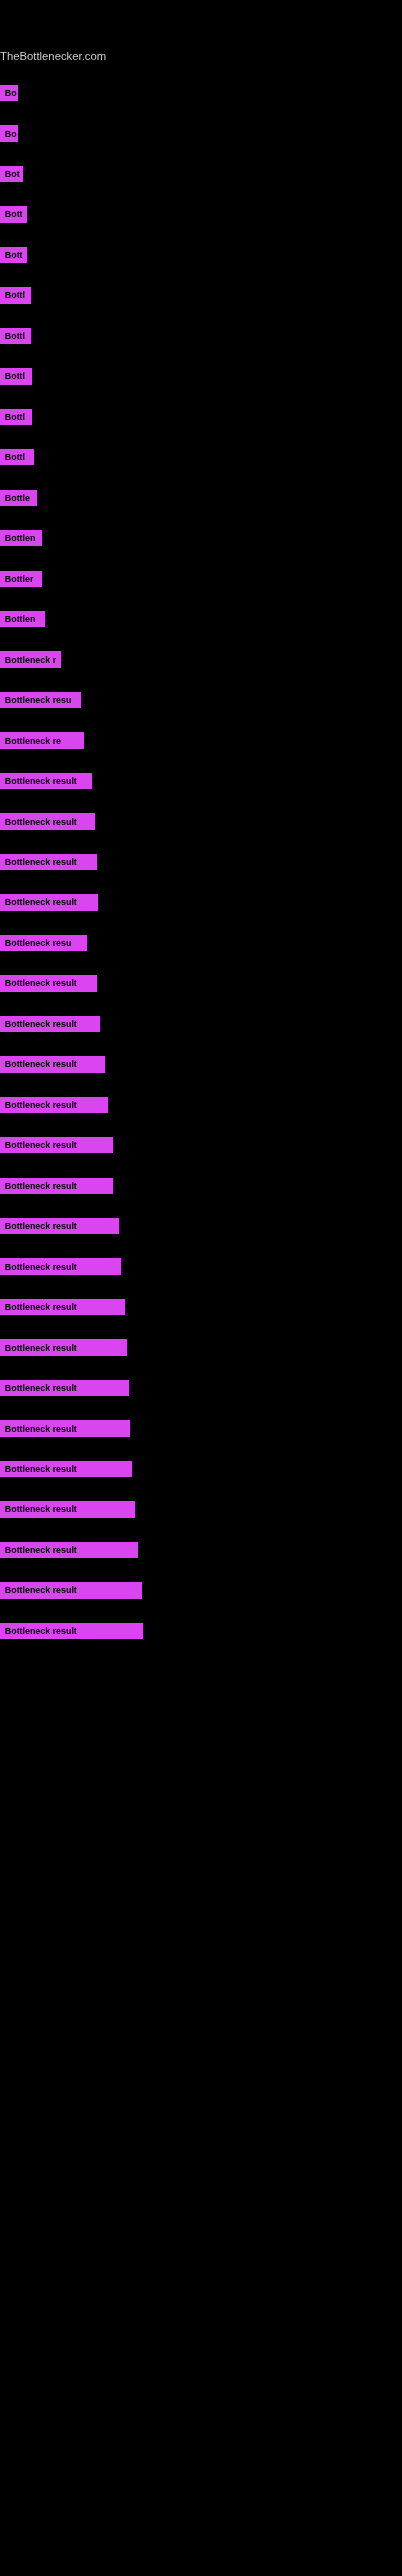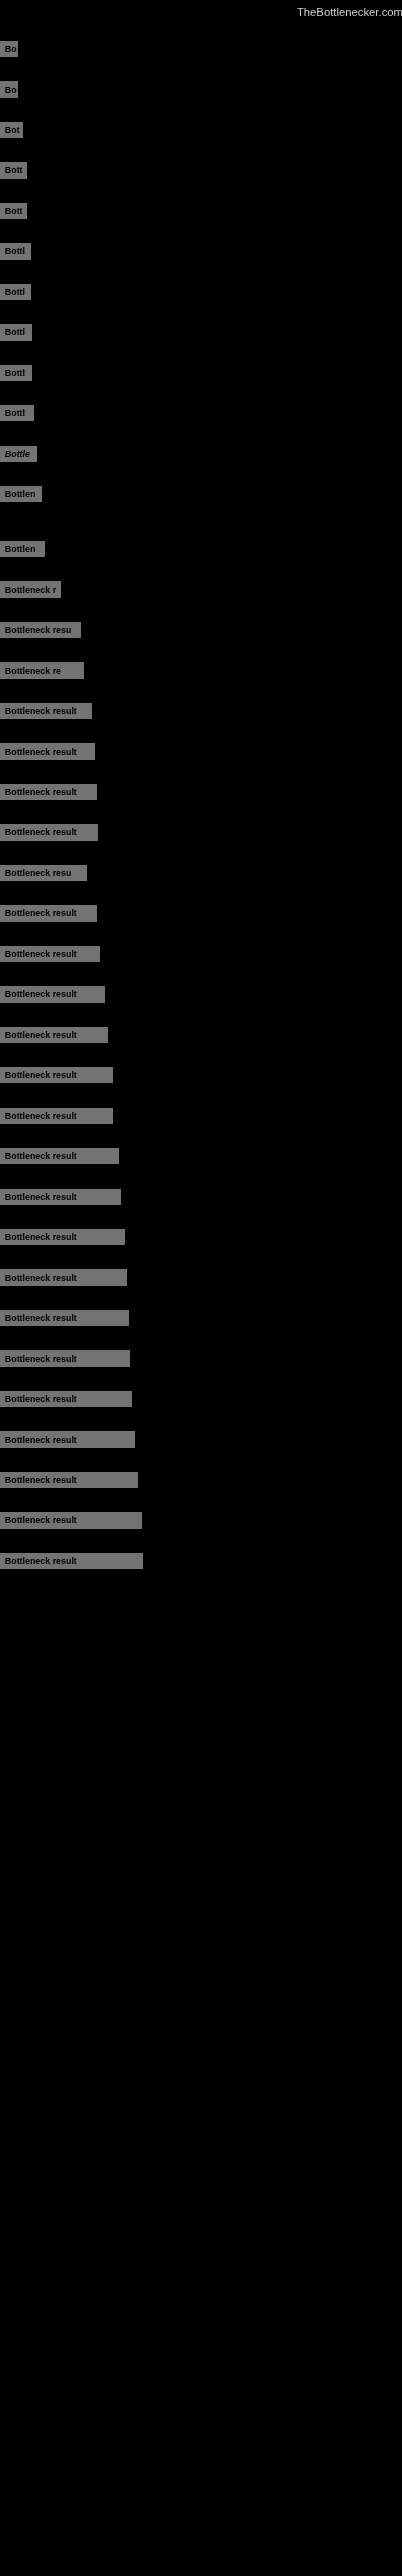--- a/index.html
+++ b/index.html
@@ -10,32 +10,33 @@
     body {
       background-color: #000;
       width: 403px;
       min-height: 2576px;
       font-family: Arial, sans-serif;
       position: relative;
     }
     .site-title {
       color: #ccc;
       font-size: 11.3px;
-      text-align: right;
+      text-align: left;
       padding: 6.4px 0 3.2px 0;
       font-weight: normal;
+      margin-top: 44px;
     }
     .result-row {
       display: flex;
       align-items: center;
       margin-bottom: 0px;
       padding: 4.8px 0;
     }
     .result-badge {
-      background-color: #737373;
+      background-color: #d946ef;
       color: #000;
       font-size: 8.9px;
       font-weight: bold;
       padding: 3.2px 4.8px;
       white-space: nowrap;
       overflow: hidden;
       display: inline-block;
       min-height: 16px;
     }
     .spacer {
@@ -83,27 +84,30 @@
     <div class="spacer"></div>
     <div class="result-row">
       <span class="result-badge" style="width: 32px;">Bottl</span>
     </div>
     <div class="spacer"></div>
     <div class="result-row">
       <span class="result-badge" style="width: 34px;">Bottl</span>
     </div>
     <div class="spacer"></div>
     <div class="result-row">
-      <span class="result-badge" style="width: 37px; font-style: italic;">Bottle</span>
+      <span class="result-badge" style="width: 37px;">Bottle</span>
     </div>
     <div class="spacer"></div>
     <div class="result-row">
       <span class="result-badge" style="width: 42px;">Bottlen</span>
     </div>
     <div class="spacer"></div>
+    <div class="result-row">
+      <span class="result-badge" style="width: 42px;">Bottler</span>
+    </div>
     <div class="spacer"></div>
     <div class="result-row">
       <span class="result-badge" style="width: 45px;">Bottlen</span>
     </div>
     <div class="spacer"></div>
     <div class="result-row">
       <span class="result-badge" style="width: 61px;">Bottleneck r</span>
     </div>
     <div class="spacer"></div>
     <div class="result-row">

